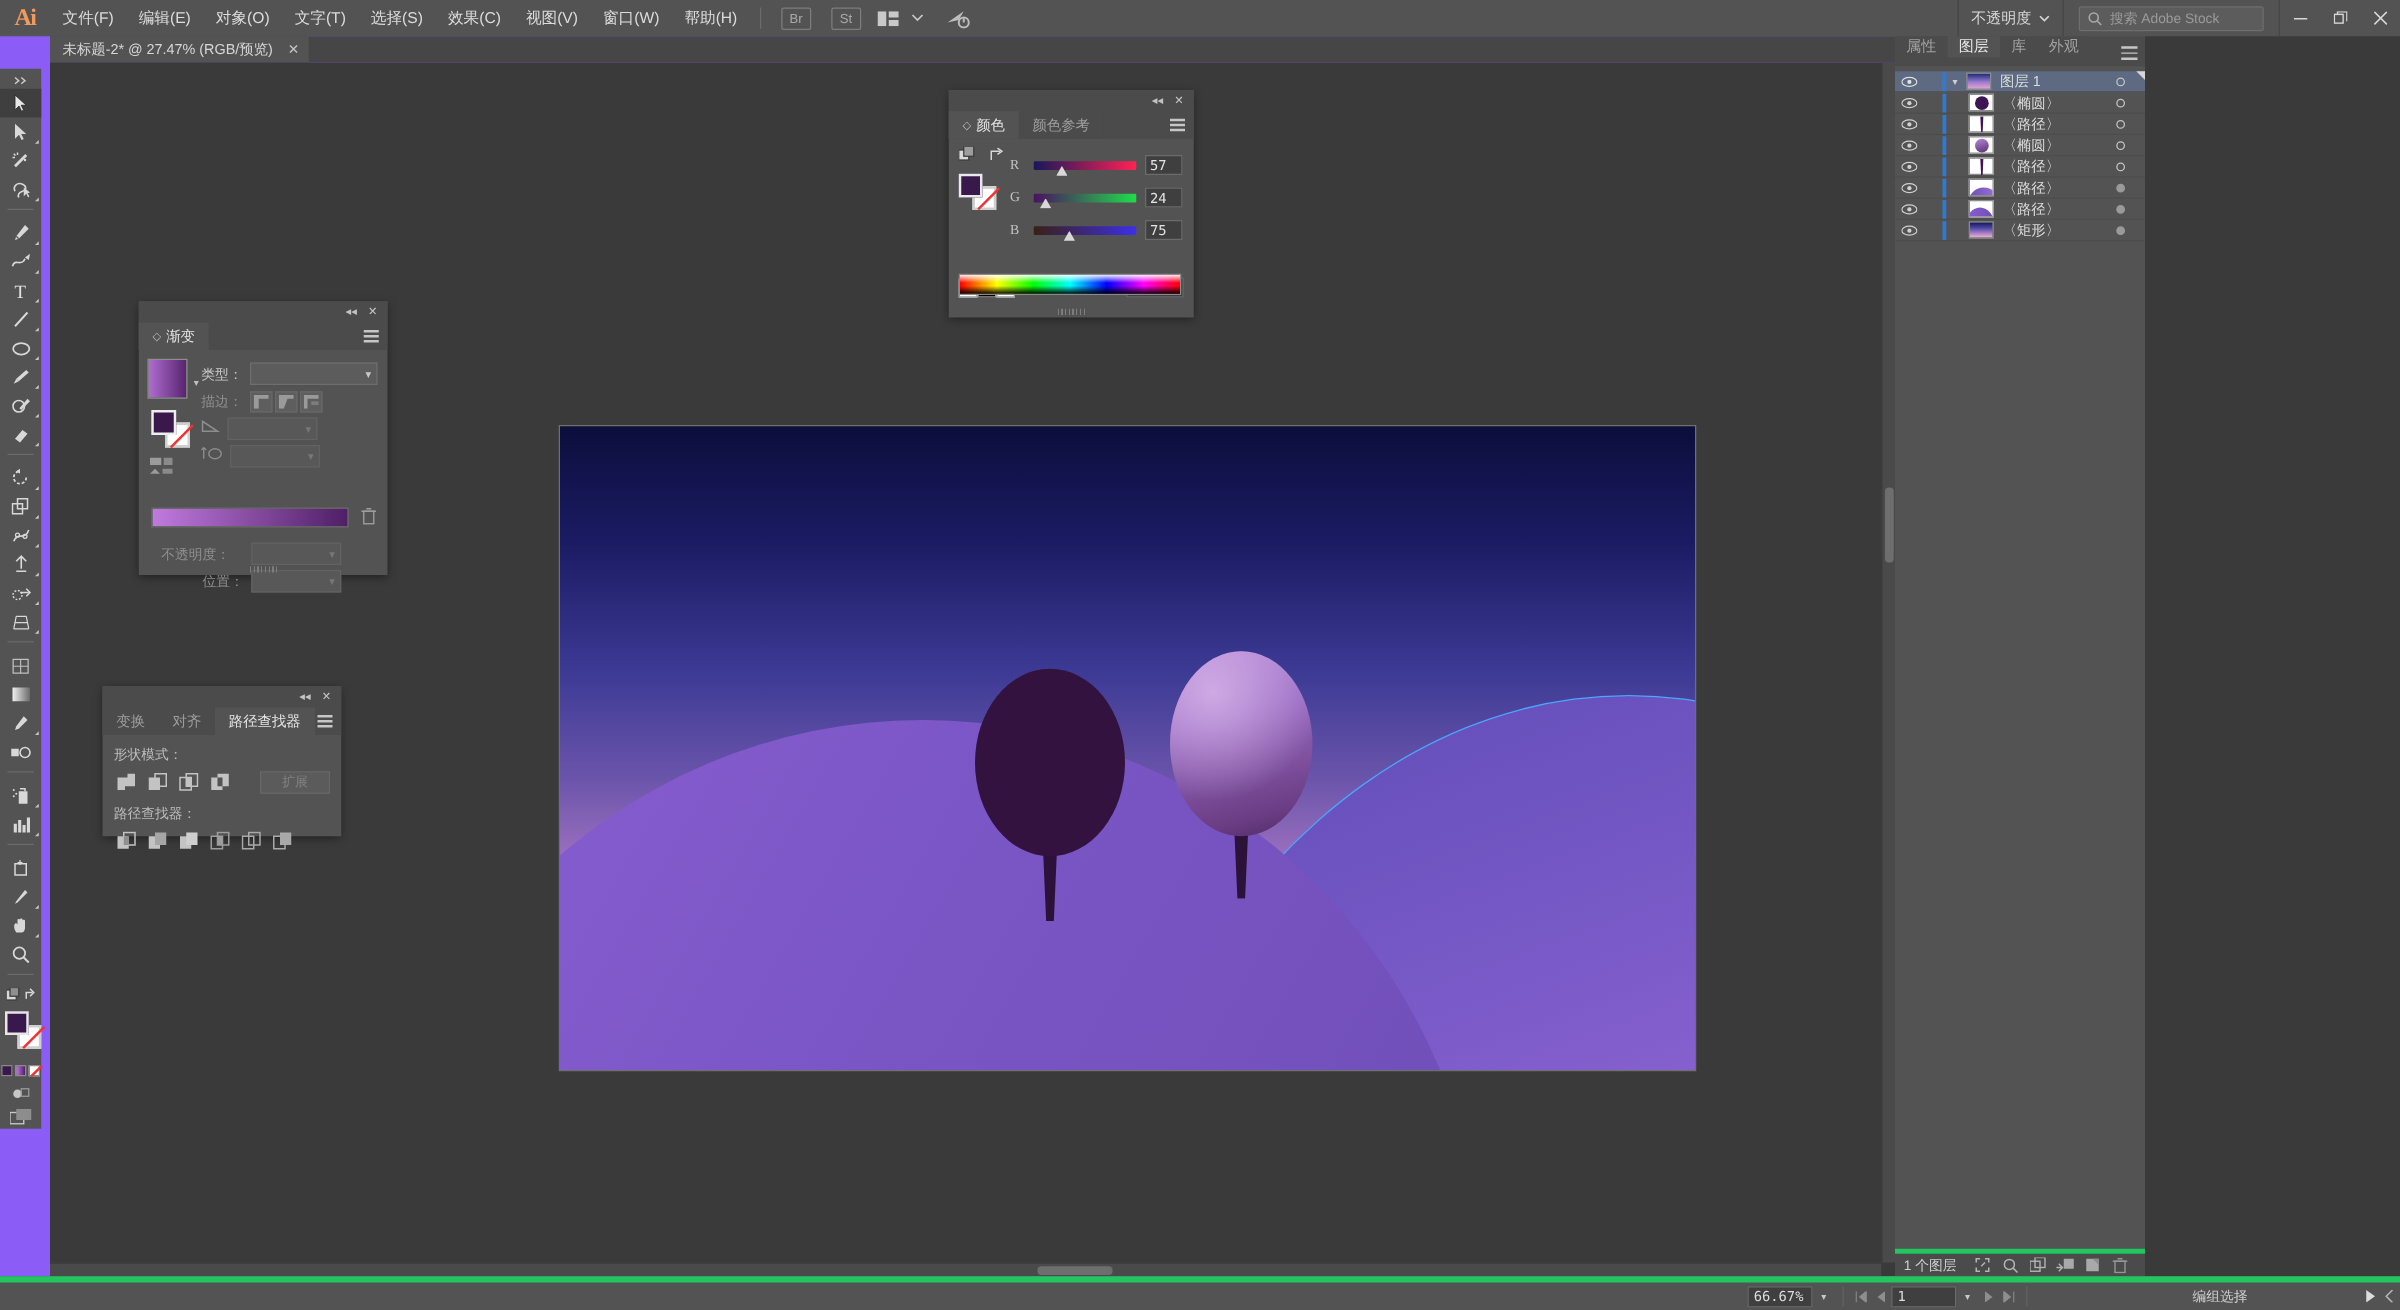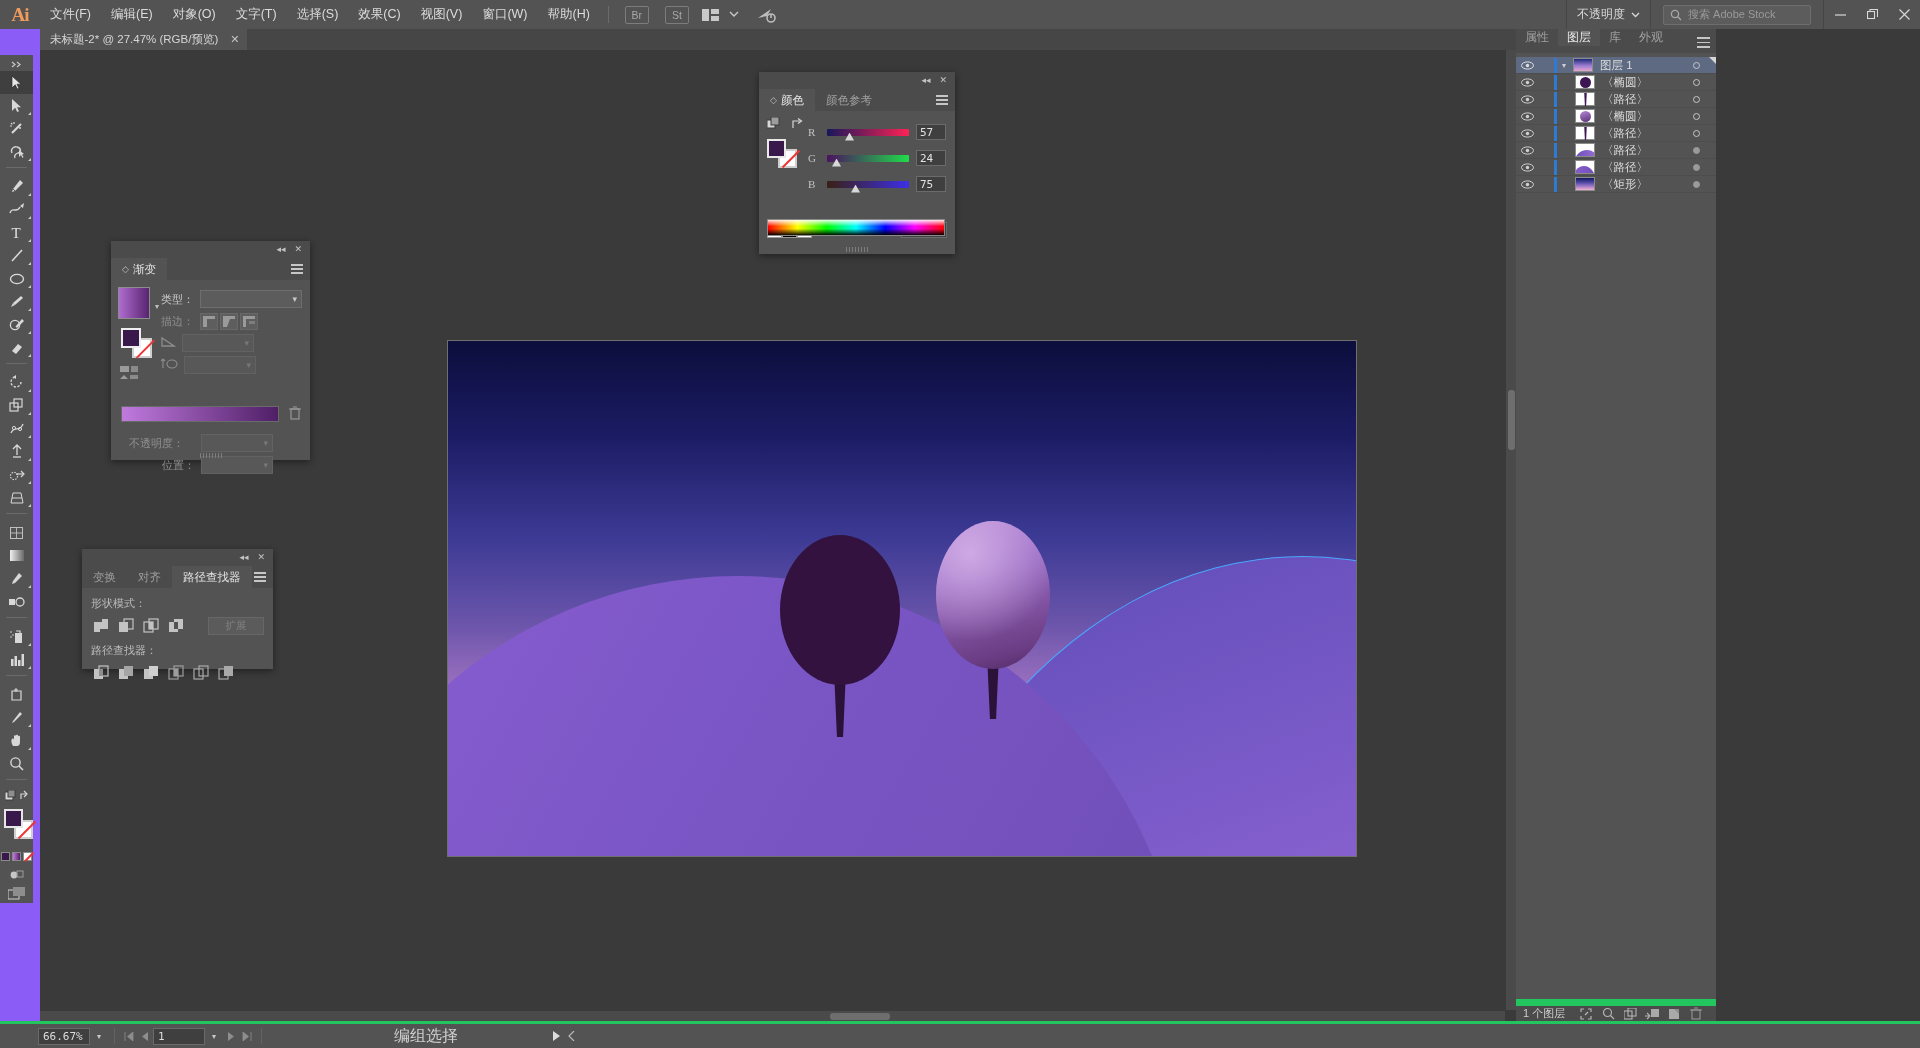--- a/index.html
+++ b/index.html
@@ -163,31 +163,31 @@
   .arrow{width:14px;display:flex;justify-content:center;color:#cfcfcf;font-size:8px;}
   .thumb{width:20px;height:14px;border:1px solid #8b8b8b;margin-left:2px;}
   .lname{margin-left:7px;color:#dcdcdc;white-space:nowrap;}
   .lcircle{position:absolute;right:16px;width:7px;height:7px;border-radius:50%;border:1px solid #c6c6c6;}
   .lcircle.filled{background:#9a9a9a;border-color:#9a9a9a;}
   .lrow.sel::after{content:"";position:absolute;right:0;top:0;border-top:7px solid #d7d7d7;border-left:7px solid transparent;}
   .indent{width:16px;}
 
   
   .statusbar{position:absolute;left:0;bottom:0;width:1920px;height:27px;background:#535353;display:flex;align-items:center;
-             border-top:3px solid #22c55e;}
+             border-top:5px solid #22c55e;justify-content:flex-end;}
   .zoombox{width:52px;height:17px;background:#3f3f3f;border:1px solid #6a6a6a;color:#ddd;font-size:11px;
            display:flex;align-items:center;padding-left:4px;margin-left:38px;font-family:"DejaVu Sans Mono",monospace;}
   .caret-btn{width:18px;height:17px;display:flex;align-items:center;justify-content:center;color:#c8c8c8;font-size:8px;}
   .navbtn{width:16px;height:17px;display:flex;align-items:center;justify-content:center;color:#8e8e8e;font-size:9px;}
   .pagebox{width:52px;height:17px;background:#3f3f3f;border:1px solid #6a6a6a;color:#ddd;font-size:11px;
            display:flex;align-items:center;padding-left:4px;font-family:"DejaVu Sans Mono",monospace;}
-  .statustext{color:#cfcfcf;font-size:16px;margin-left:126px;}
+  .statustext{color:#cfcfcf;font-size:11px;margin-left:126px;}
   .sb-sep{width:1px;height:16px;background:#636363;margin:0 6px;}
   .dockfoot{position:absolute;right:0;bottom:27px;width:200px;height:22px;background:#4b4b4b;display:flex;align-items:center;
-            border-top:7px solid #22c55e;}
+            border-top:4px solid #22c55e;}
   .dockfoot .cnt{color:#cfcfcf;font-size:11px;margin-left:7px;}
   .dockfoot .ico{width:22px;height:22px;display:flex;align-items:center;justify-content:center;color:#b4b4b4;}
 </style>
 </head>
 <body>
 
 <div class="app">
 
   <div class="menubar">
     <div class="ai-logo">Ai</div>

